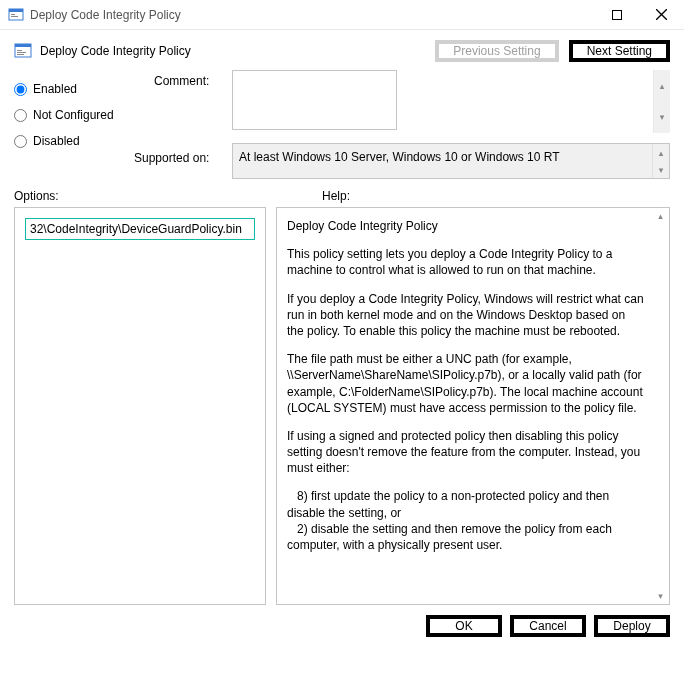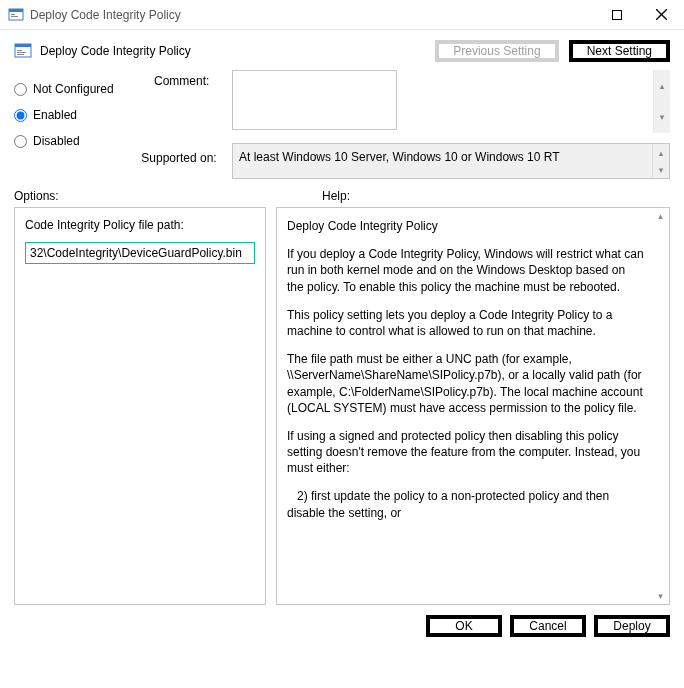--- a/index.html
+++ b/index.html
@@ -94,21 +94,21 @@
   .labeled-row {
     display: flex;
     gap: 8px;
   }
   .labeled-row .lbl {
     width: 70px;
     padding-top: 4px;
     color: #000;
     text-align: left;
   }
-  .labeled-row.supported .lbl { width: 90px; text-align: center; padding-top:8px;}
+  .labeled-row.supported .lbl { width: 90px; text-align: left; padding-top:8px;}
   .comment-box {
     flex: 1;
     height: 60px;
     border: 1px solid #c5c5c5;
     resize: none;
     font-family: inherit;
     font-size: 12px;
     padding: 2px 4px;
     background: #fff;
   }
@@ -230,26 +230,26 @@
   <span class="header-title">Deploy Code Integrity Policy</span>
   <div class="nav-buttons">
     <button class="btn disabled" disabled="">Previous Setting</button>
     <button class="btn">Next Setting</button>
   </div>
 </div>
 
 <div class="upper-area">
   <div class="state-col">
     <label class="radio-row">
+      <input type="radio" name="state" checked="" style="">
+      <span>Enabled</span>
+    </label>
+    <label class="radio-row">
       <input type="radio" name="state" style="">
       <span>Not Configured</span>
-    </label>
-    <label class="radio-row">
-      <input type="radio" name="state" checked="" style="">
-      <span>Enabled</span>
     </label>
     <label class="radio-row">
       <input type="radio" name="state" style="">
       <span>Disabled</span>
     </label>
   </div>
   <div class="right-col">
     <div class="labeled-row">
       <div class="lbl">Comment:</div>
       <div class="comment-wrap">
@@ -273,31 +273,31 @@
   </div>
 </div>
 
 <div class="labels-row">
   <div class="opt-lbl">Options:</div>
   <div>Help:</div>
 </div>
 
 <div class="lower-area">
   <div class="options-pane">
-    <div class="field-label">Code Integrity Policy file path:</div>
     <input type="text" class="text-input" value="32\CodeIntegrity\DeviceGuardPolicy.bin" style="">
   </div>
   <div class="help-pane">
     <div class="help-content">
       <div class="para">Deploy Code Integrity Policy</div>
+      <div class="para">This policy setting lets you deploy a Code Integrity Policy to a machine to control what is allowed to run on that machine.</div>
       <div class="para">If you deploy a Code Integrity Policy, Windows will restrict what can run in both kernel mode and on the Windows Desktop based on the policy. To enable this policy the machine must be rebooted.</div>
-      <div class="para">This policy setting lets you deploy a Code Integrity Policy to a machine to control what is allowed to run on that machine.</div>
       <div class="para">The file path must be either a UNC path (for example, \\ServerName\ShareName\SIPolicy.p7b), or a locally valid path (for example, C:\FolderName\SIPolicy.p7b).  The local machine account (LOCAL SYSTEM) must have access permission to the policy file.</div>
       <div class="para">If using a signed and protected policy then disabling this policy setting doesn't remove the feature from the computer. Instead, you must either:</div>
-      <div style="white-space:pre-wrap;">   2) first update the policy to a non-protected policy and then disable the setting, or</div>
+      <div style="white-space:pre-wrap;">   8) first update the policy to a non-protected policy and then disable the setting, or</div>
+      <div style="white-space:pre-wrap;">   2) disable the setting and then remove the policy from each computer, with a physically present user.</div>
     </div>
     <div class="scroll-arrows">
       <div class="sa up">▴</div>
       <div class="sa dn">▾</div>
     </div>
   </div>
 </div>
 
 <div class="footer">
   <button class="btn">OK</button>

